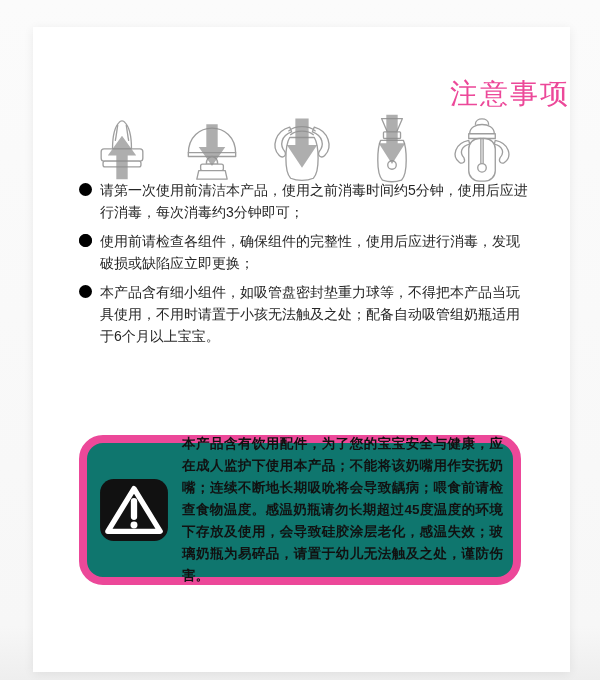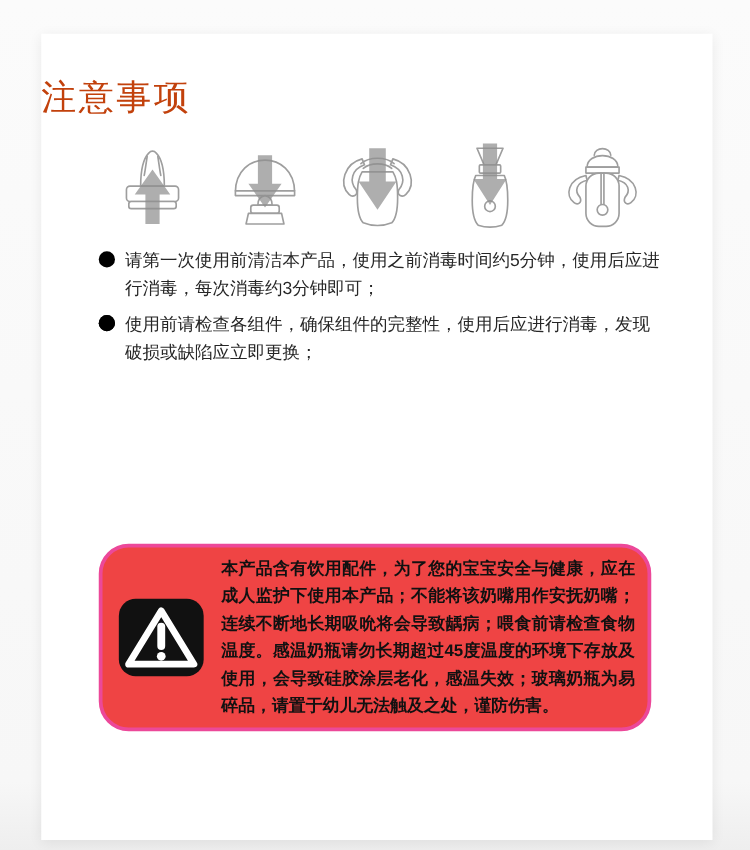--- a/index.html
+++ b/index.html
@@ -9,52 +9,52 @@
     font-family:"Liberation Sans","DejaVu Sans",sans-serif;
     overflow:hidden;
   }
   .page{position:relative;width:600px;height:680px;background:linear-gradient(#fbfbfb 0%,#f7f7f7 92%,#eeeeee 100%);}
   .card{
     position:absolute;left:33px;top:27px;width:537px;height:645px;
     background:#ffffff;
     box-shadow:0 2px 10px rgba(0,0,0,0.07);
   }
   .title{
-    position:absolute;top:32px;left:0;width:100%;
-    margin:0;text-align:left;
+    position:absolute;top:48px;left:0;width:100%;
+    margin:0;text-align:right;
     font-size:28px;font-weight:400;letter-spacing:2px;
-    color:#c2410c;
+    color:#ec4899;
   }
   .figures{
     position:absolute;top:84px;left:0;width:100%;
     display:flex;justify-content:center;align-items:flex-end;gap:14px;
   }
   .figures svg{display:block;}
   .sketch{stroke:#9e9e9e;stroke-width:1.4;fill:#ffffff;stroke-linejoin:round;stroke-linecap:round;}
   .sketch-line{stroke:#9e9e9e;stroke-width:1.4;fill:none;stroke-linecap:round;}
   .arrow{fill:#8f8f8f;fill-opacity:0.72;}
   .precautions{
-    position:absolute;top:170px;left:46px;width:450px;
+    position:absolute;top:152px;left:46px;width:450px;
     margin:0;padding:0;list-style:none;
   }
   .precautions li{
     position:relative;padding-left:21px;margin:0 0 7px 0;
     font-size:14px;line-height:22px;color:#262626;
   }
   .dot{
     position:absolute;left:0;top:4px;width:13px;height:13px;
     border-radius:50%;background:#000;
   }
   .warnbox{
     position:absolute;left:46px;top:408px;width:442px;height:150px;
     box-sizing:border-box;
-    border:3px solid #ec4899;border-radius:24px;
+    border:8px solid #ec4899;border-radius:24px;
     display:flex;align-items:center;
     padding:0 10px 0 12px;
-    background:#ef4444;
+    background:#0f766e;
   }
   .warnicon{flex:0 0 auto;}
   .warntext{
     margin:0 0 0 13px;
     font-size:13.5px;font-weight:bold;line-height:22px;
     color:#111111;text-align:justify;
   }
 </style>
 </head>
 <body>
@@ -120,20 +120,24 @@
         <span class="dot"></span>
         <span>请第一次使用前清洁本产品，使用之前消毒时间约5分钟，使用后应进行消毒，每次消毒约3分钟即可；</span>
       </li>
       <li>
         <span class="dot"></span>
       </li>
       <li>
         <span class="dot"></span>
         <span>使用前请检查各组件，确保组件的完整性，使用后应进行消毒，发现破损或缺陷应立即更换；</span>
       </li>
+      <li>
+        <span class="dot"></span>
+        <span>本产品含有细小组件，如吸管盘密封垫重力球等，不得把本产品当玩具使用，不用时请置于小孩无法触及之处；配备自动吸管组奶瓶适用于6个月以上宝宝。</span>
+      </li>
     </ul>
 
     <div class="warnbox">
       <svg class="warnicon" width="70" height="64" viewBox="0 0 72 66">
         <rect x="1" y="1" width="70" height="64" rx="14" fill="#111111"></rect>
         <path d="M36,11 L63,55 L9,55 Z" fill="none" stroke="#ffffff" stroke-width="5.5" stroke-linejoin="round"></path>
         <path d="M36,24 L36,40" stroke="#ffffff" stroke-width="6.5" stroke-linecap="round"></path>
         <circle cx="36" cy="48.5" r="3.6" fill="#ffffff"></circle>
       </svg>
       <p class="warntext">本产品含有饮用配件，为了您的宝宝安全与健康，应在成人监护下使用本产品；不能将该奶嘴用作安抚奶嘴；连续不断地长期吸吮将会导致龋病；喂食前请检查食物温度。感温奶瓶请勿长期超过45度温度的环境下存放及使用，会导致硅胶涂层老化，感温失效；玻璃奶瓶为易碎品，请置于幼儿无法触及之处，谨防伤害。</p>

